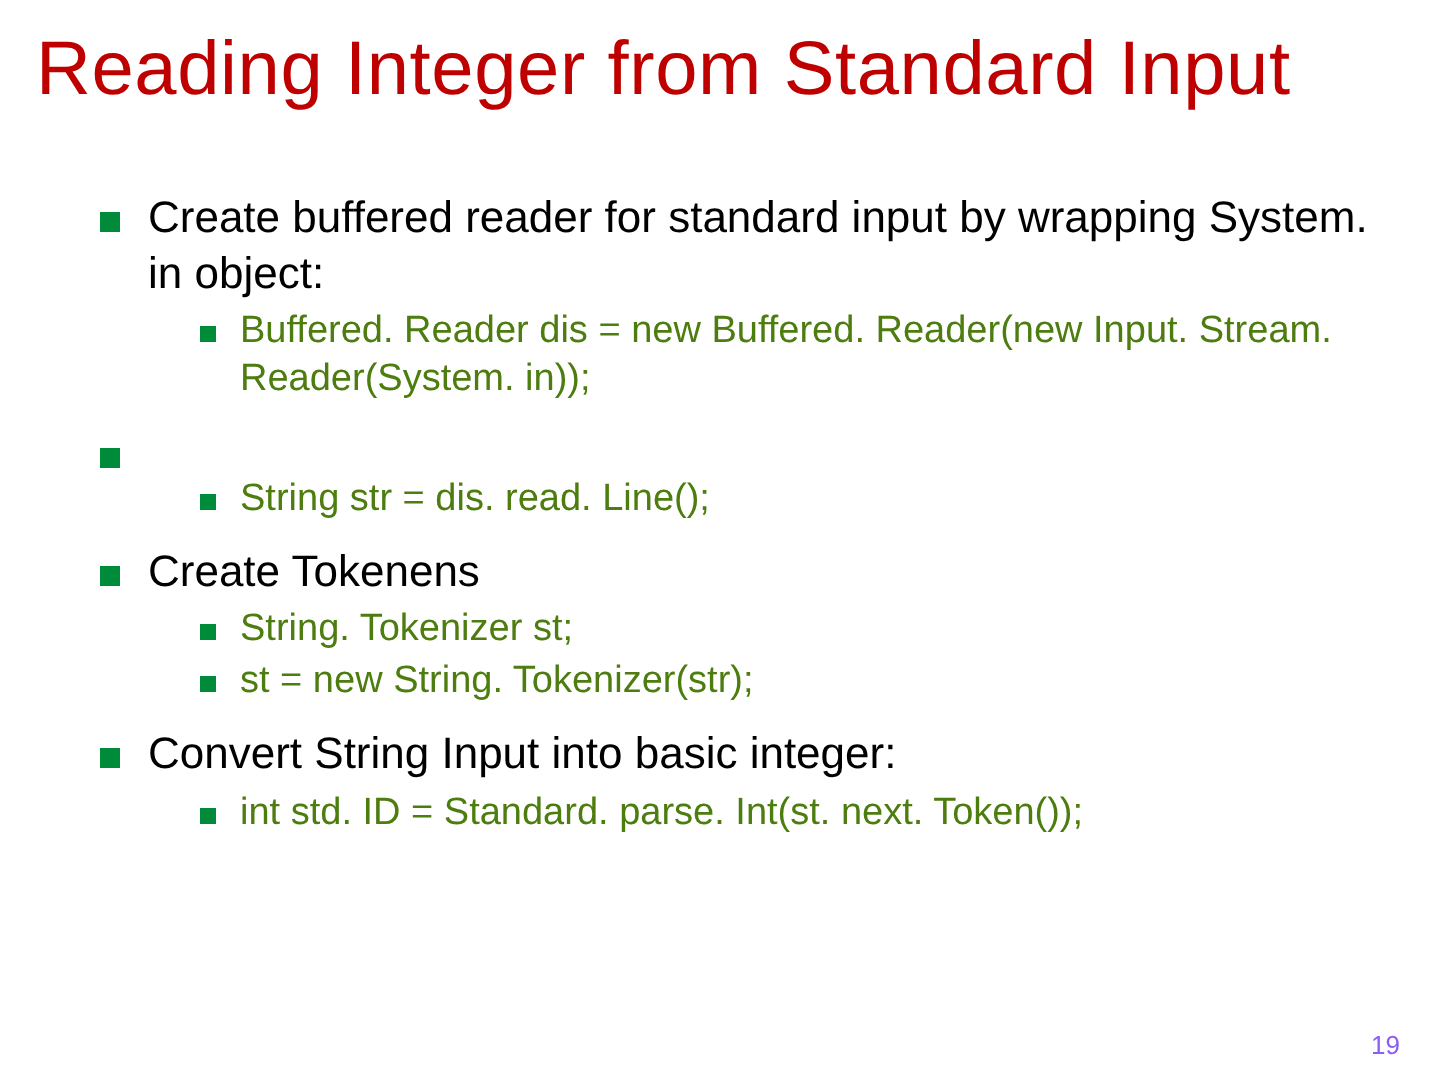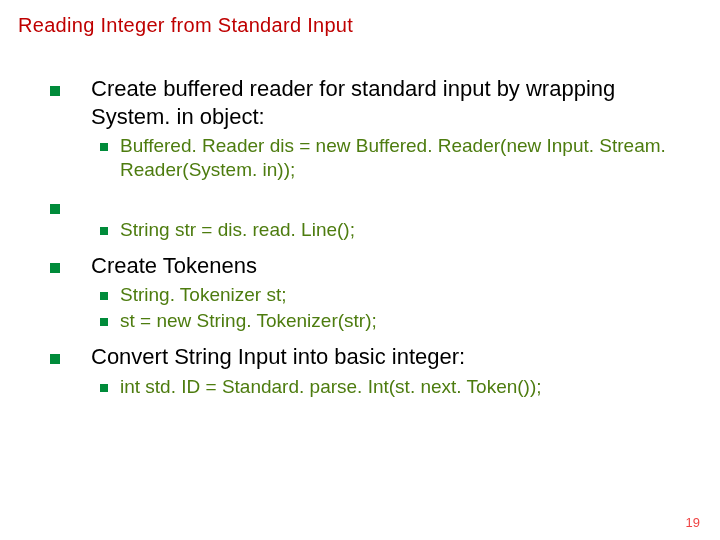--- a/index.html
+++ b/index.html
@@ -10,33 +10,32 @@
     body {
       width: 720px;
       height: 540px;
       background: #ffffff;
       font-family: Verdana, Geneva, sans-serif;
       position: relative;
       overflow: hidden;
     }
     .slide-title {
       color: #bf0000;
-      font-size: 20px;
+      font-size: 38px;
       font-weight: normal;
       padding: 14px 18px 0 18px;
       letter-spacing: 0.3px;
     }
     .content {
       padding: 38px 20px 0 50px;
     }
     .bullet-l1 {
       display: flex;
       align-items: flex-start;
       margin-bottom: 2px;
-      gap: 17px;
     }
     .bullet-l1 .sq {
       width: 10px;
       height: 10px;
       background: #008b3a;
       flex-shrink: 0;
       margin-top: 11px;
       margin-right: 14px;
     }
     .bullet-l1 .txt {
@@ -65,21 +64,21 @@
     .bullet-l2 .txt {
       font-size: 19px;
       color: #4d7c0f;
       line-height: 1.28;
     }
     .page-num {
       position: absolute;
       bottom: 10px;
       right: 20px;
       font-size: 13px;
-      color: #ef4444;
+      color: #8b5cf6;
     }
   </style>
 </head>
 <body>
 
 <div class="slide-title">Reading Integer from Standard Input</div>
 
 <div class="content">
 
   <div class="bullet-l1">

